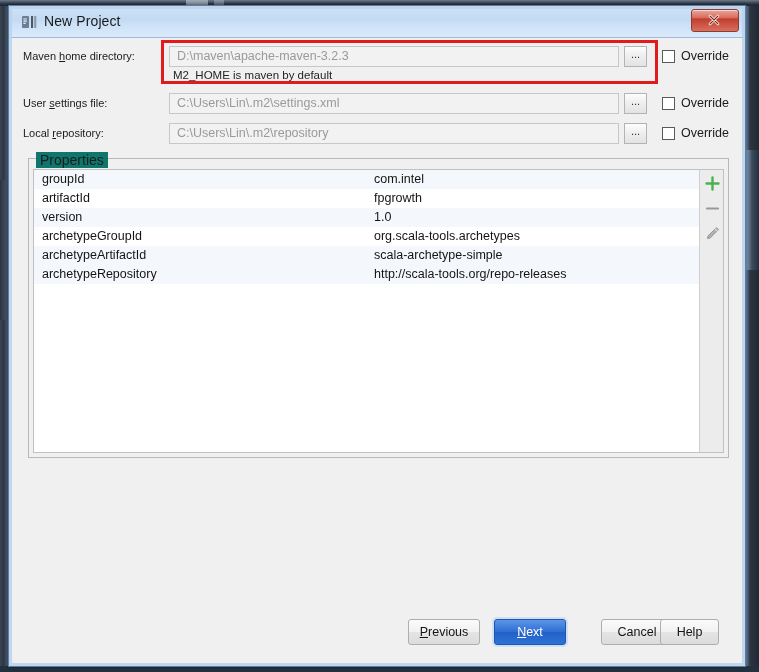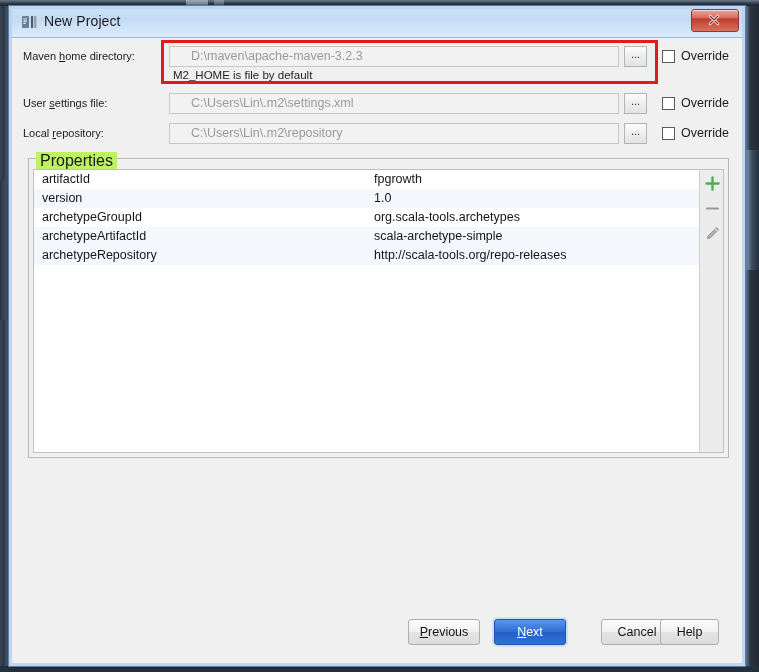--- a/index.html
+++ b/index.html
@@ -95,21 +95,21 @@
 
   .txtfield {
     position: absolute;
     height: 21px;
     background: #f2f2f2;
     border: 1px solid #c7c7c7;
     box-sizing: border-box;
     color: #9a9a9a;
     font-size: 12.5px;
     line-height: 19px;
-    padding-left: 21px;
+    padding-left: 7px;
     white-space: nowrap;
     overflow: hidden;
     cursor: text;
   }
   .browse {
     position: absolute;
     width: 23px; height: 21px;
     background: linear-gradient(180deg,#fdfdfd,#efefef 45%,#e3e3e3);
     border: 1px solid #b3b3b3;
     box-sizing: border-box;
@@ -149,23 +149,23 @@
   
   #props-group {
     position: absolute;
     left: 19px; top: 152px;
     width: 701px; height: 300px;
     border: 1px solid #b8b8b8;
     box-sizing: border-box;
   }
   #props-legend {
     position: absolute; left: 27px; top: 146px;
-    background: #bef264;
+    background: #0f766e;
     padding: 0 4px;
-    font-size: 16px; color: #1b1b1b;
+    font-size: 14px; color: #1b1b1b;
   }
   #table-shell {
     position: absolute;
     left: 24px; top: 163px;
     width: 691px; height: 284px;
     background: #ffffff;
     border: 1px solid #c0c0c0;
     box-sizing: border-box;
     overflow: hidden;
   }
@@ -247,21 +247,21 @@
       <svg width="14" height="14" viewBox="0 0 14 14">
         <path d="M3 3 L11 11 M11 3 L3 11" stroke="#ffffff" stroke-width="2.6" stroke-linecap="round"></path>
         <path d="M3 3 L11 11 M11 3 L3 11" stroke="#7a2a20" stroke-width="1.1" stroke-linecap="round"></path>
       </svg>
     </div>
   </div>
 
   <div class="frm-label" style="left:14px; top:44px;"><span>Maven </span><span class="mn">h</span><span>ome directory:</span></div>
   <div class="txtfield" style="left:160px; top:40px; width:450px;">D:\maven\apache-maven-3.2.3</div>
   <div class="browse" style="left:615px; top:40px;">...</div>
-  <div class="hint" style="left:164px; top:63px;">M2_HOME is file by default</div>
+  <div class="hint" style="left:164px; top:63px;">M2_HOME is maven by default</div>
   <div class="ovr-wrap" style="left:653px; top:43px;">
     <span class="ovr-box"></span>
     <span class="ovr-lbl">Override</span>
   </div>
 
   <div id="redbox"></div>
 
   <div class="frm-label" style="left:14px; top:91px;"><span>User </span><span class="mn">s</span><span>ettings file:</span></div>
   <div class="txtfield" style="left:160px; top:87px; width:450px;">C:\Users\Lin\.m2\settings.xml</div>
   <div class="browse" style="left:615px; top:87px;">...</div>
@@ -276,20 +276,24 @@
   <div class="ovr-wrap" style="left:653px; top:120px;">
     <span class="ovr-box"></span>
     <span class="ovr-lbl">Override</span>
   </div>
 
   <div id="props-group"></div>
   <div id="props-legend">Properties</div>
 
   <div id="table-shell">
     <div id="prop-rows">
+        <div class="prow alt">
+          <span class="pkey">groupId</span>
+          <span class="pval">com.intel</span>
+        </div>
         <div class="prow">
           <span class="pkey">artifactId</span>
           <span class="pval">fpgrowth</span>
         </div>
         <div class="prow alt">
           <span class="pkey">version</span>
           <span class="pval">1.0</span>
         </div>
         <div class="prow">
           <span class="pkey">archetypeGroupId</span>

